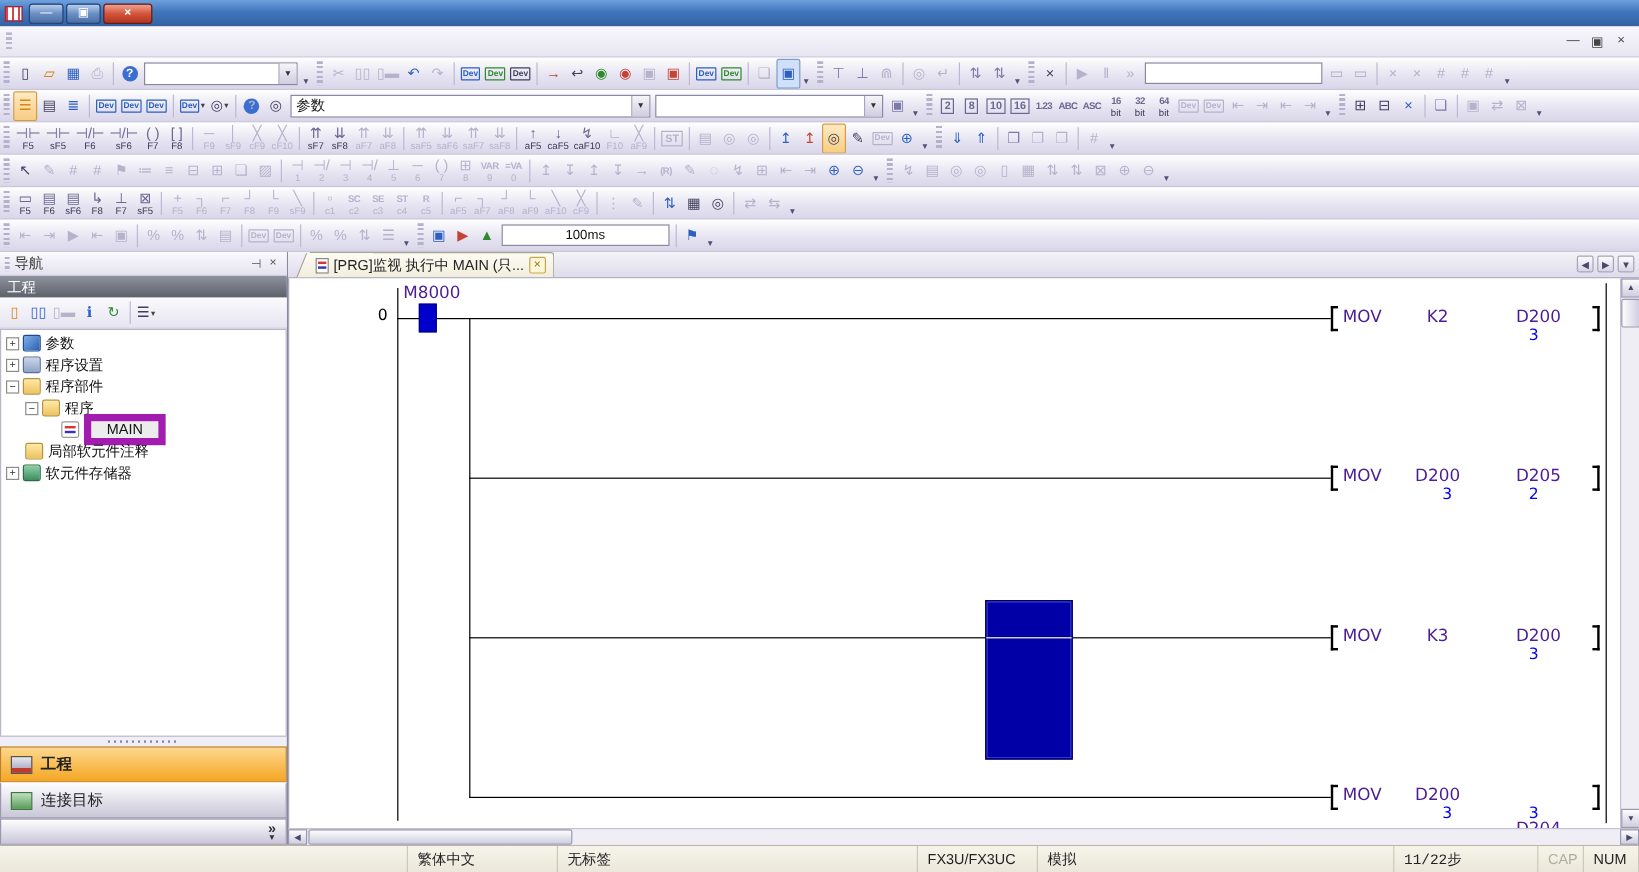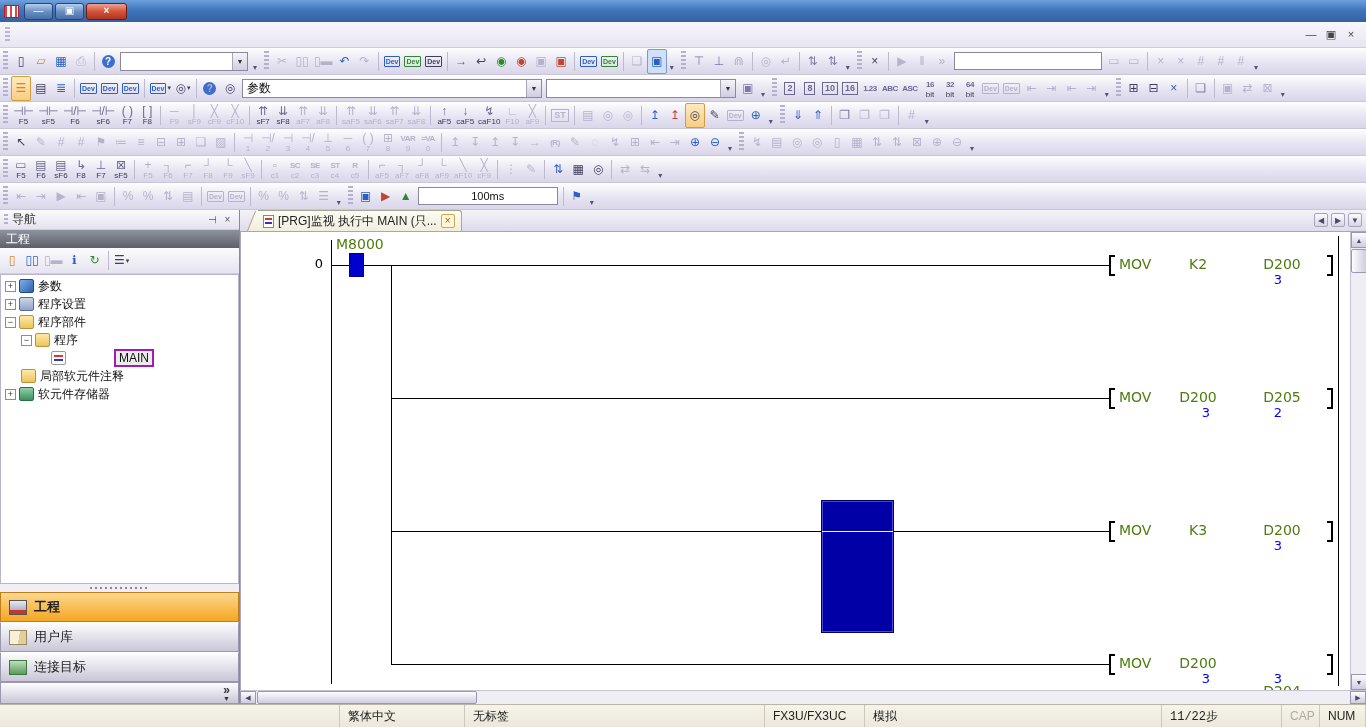--- a/index.html
+++ b/index.html
@@ -72,21 +72,21 @@
     background:repeating-linear-gradient(to bottom,#b4b1cc 0 2px,transparent 2px 4px);}
   .nav-title{flex:1;color:#333;}
   .nhbtn{width:15px;text-align:center;color:#555;font-size:10px;}
   .pinrot{display:inline-block;transform:rotate(90deg);}
   .nav-section{height:18px;background:linear-gradient(#8e929d,#5c606b);color:#fff;
     display:flex;align-items:center;padding:0 6px;font-size:12px;}
   .nav-toolbar{height:26px;display:flex;align-items:center;background:linear-gradient(#fbfafd,#e6e4f0);
     border-bottom:1px solid #cfccdf;padding-left:2px;}
   .nav-tree{flex:1;background:#fff;border:1px solid #b9b6cc;margin:0;overflow:hidden;padding-top:2px;}
   .tree-row{display:flex;align-items:center;height:18px;white-space:nowrap;color:#111;font-size:12px;}
-  .tree-row.sel .tlabel{background:#ececec;border:2px solid #a21caf;padding:0 3px;margin-left:44px;}
+  .tree-row.sel .tlabel{background:#ececec;border:6px solid #a21caf;padding:0 13px;}
   .expander{width:11px;height:11px;border:1px solid #8d8d8d;background:#fff;flex:none;
     font-size:9px;line-height:9px;text-align:center;color:#333;margin-right:3px;}
   .expander.none{visibility:hidden;}
   .ticon{width:15px;height:14px;flex:none;margin-right:4px;border-radius:2px;}
   .ic-param{background:linear-gradient(135deg,#7fb0e8,#2c5fb0);border:1px solid #1c4a90;}
   .ic-mod{background:linear-gradient(#f6c678,#d98a2b);border:1px solid #a96a1c;}
   .ic-glob{background:radial-gradient(circle at 35% 35%,#9fd89f,#2e8b57);border-radius:50%;border:1px solid #1e6b3e;}
   .ic-pset{background:linear-gradient(#cdd6e8,#8fa3c8);border:1px solid #5a6e96;}
   .ic-parts,.ic-folder,.ic-lcom{background:linear-gradient(#ffe9a8,#edc35e);border:1px solid #b8923a;}
   .ic-main{background:#fff;border:1px solid #999;}
@@ -126,21 +126,21 @@
 
   .canvas-wrap{display:flex;height:458px;}
   .lcanvas{position:relative;flex:1;background:#fff;border-left:1px solid #a8a5ba;overflow:hidden;
     font-family:"DejaVu Sans",sans-serif;}
   .lcanvas>div{position:absolute;}
   .hline{background:#000;height:1px;z-index:1;}
   .vline{background:#000;width:1px;z-index:1;}
   .hline.pale{background:#ffffca;z-index:3;}
   .lbr{border-left:2px solid #000;border-top:2px solid #000;border-bottom:2px solid #000;z-index:1;}
   .rbr{border-right:2px solid #000;border-top:2px solid #000;border-bottom:2px solid #000;z-index:1;}
-  .ltext{font-size:14px;color:#4d7c0f;z-index:1;white-space:nowrap;}
+  .ltext{font-size:14px;color:#4c1d95;z-index:1;white-space:nowrap;}
   .lctr{text-align:center;}
   .lval{font-size:13px;color:#0000ff;text-align:center;z-index:1;}
   .lstep{font-size:13px;color:#000;text-align:right;z-index:1;}
   .contact-on{background:#0000cc;border:1px solid #000080;z-index:2;}
   .ladder-cursor{background:#0000a6;border:1px solid #000060;box-shadow:inset 0 0 0 1px #4747d8;z-index:2;}
 
   .vscroll{width:16px;background:#f0eef5;border-left:1px solid #c5c2d5;position:relative;flex:none;}
   .sbtn{width:16px;height:16px;background:linear-gradient(#fdfdfe,#cfcde0);border:1px solid #9a98b0;
     display:flex;align-items:center;justify-content:center;font-size:7px;color:#4a486a;}
   .vthumb{position:absolute;left:0;top:17px;width:16px;height:24px;
@@ -1030,24 +1030,20 @@
           <span class="tlabel">软元件存储器</span>
         </div>
       </div>
     <div class="nav-split">
         <i></i>
       </div>
     <div id="nav-buttons">
         <div class="nav-btn active">
           <span class="nbicon nb-proj"></span>
           <span class="nblabel">工程</span>
-        </div>
-        <div class="nav-btn">
-          <span class="nbicon nb-lib"></span>
-          <span class="nblabel">用户库</span>
         </div>
         <div class="nav-btn">
           <span class="nbicon nb-conn"></span>
           <span class="nblabel">连接目标</span>
         </div>
       </div>
     <div class="nav-more">
       <span class="m1">»</span>
         <span class="m2">▼</span>
     </div>

